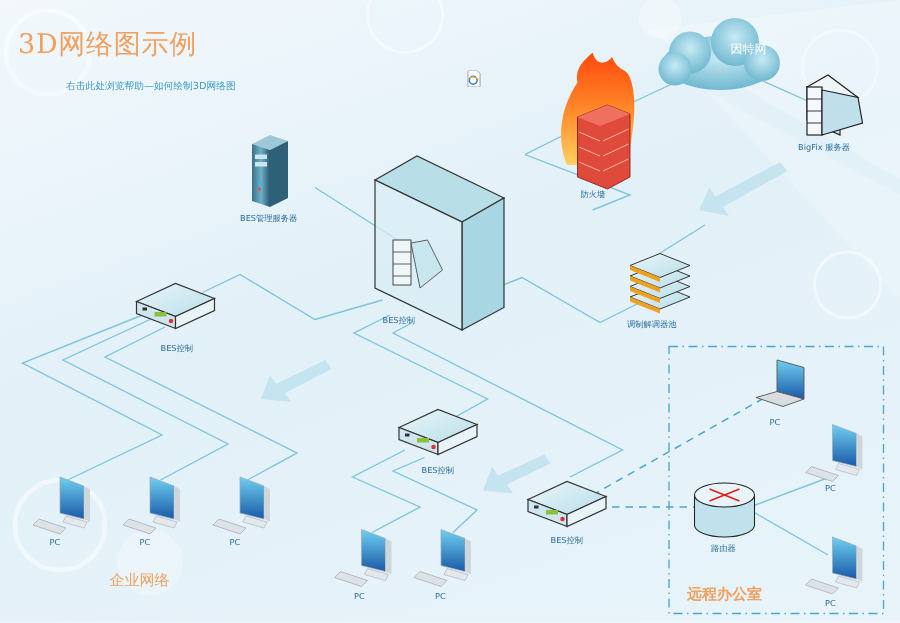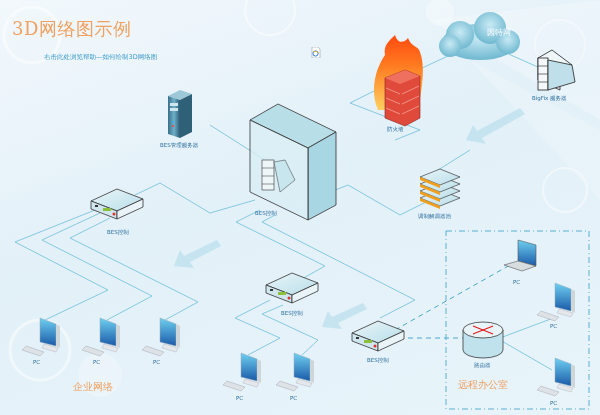--- a/index.html
+++ b/index.html
@@ -226,13 +226,13 @@
 <div class="lbl" style="left:33px; top:359px;">PC</div>
 <div class="lbl" style="left:93px; top:359px;">PC</div>
 <div class="lbl" style="left:153px; top:359px;">PC</div>
 <div class="lbl" style="left:236px; top:395px;">PC</div>
 <div class="lbl" style="left:290px; top:395px;">PC</div>
 <div class="lbl" style="left:513px; top:279px;">PC</div>
 <div class="lbl" style="left:550px; top:323px;">PC</div>
 <div class="lbl" style="left:550px; top:400px;">PC</div>
 
 <div class="big-lbl" style="left:73px; top:380px;">企业网络</div>
-<div class="big-lbl" style="left:458px; top:378px;">远程办公室</div>
+<div class="big-lbl" style="left:458px; top:389px;font-weight:bold;">远程办公室</div>
 
 </body></html>

